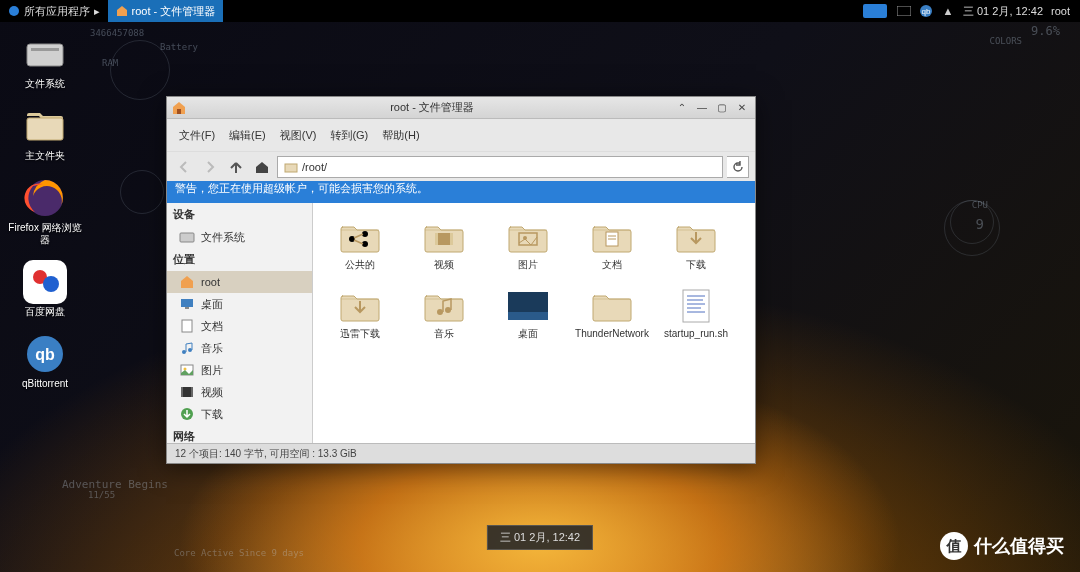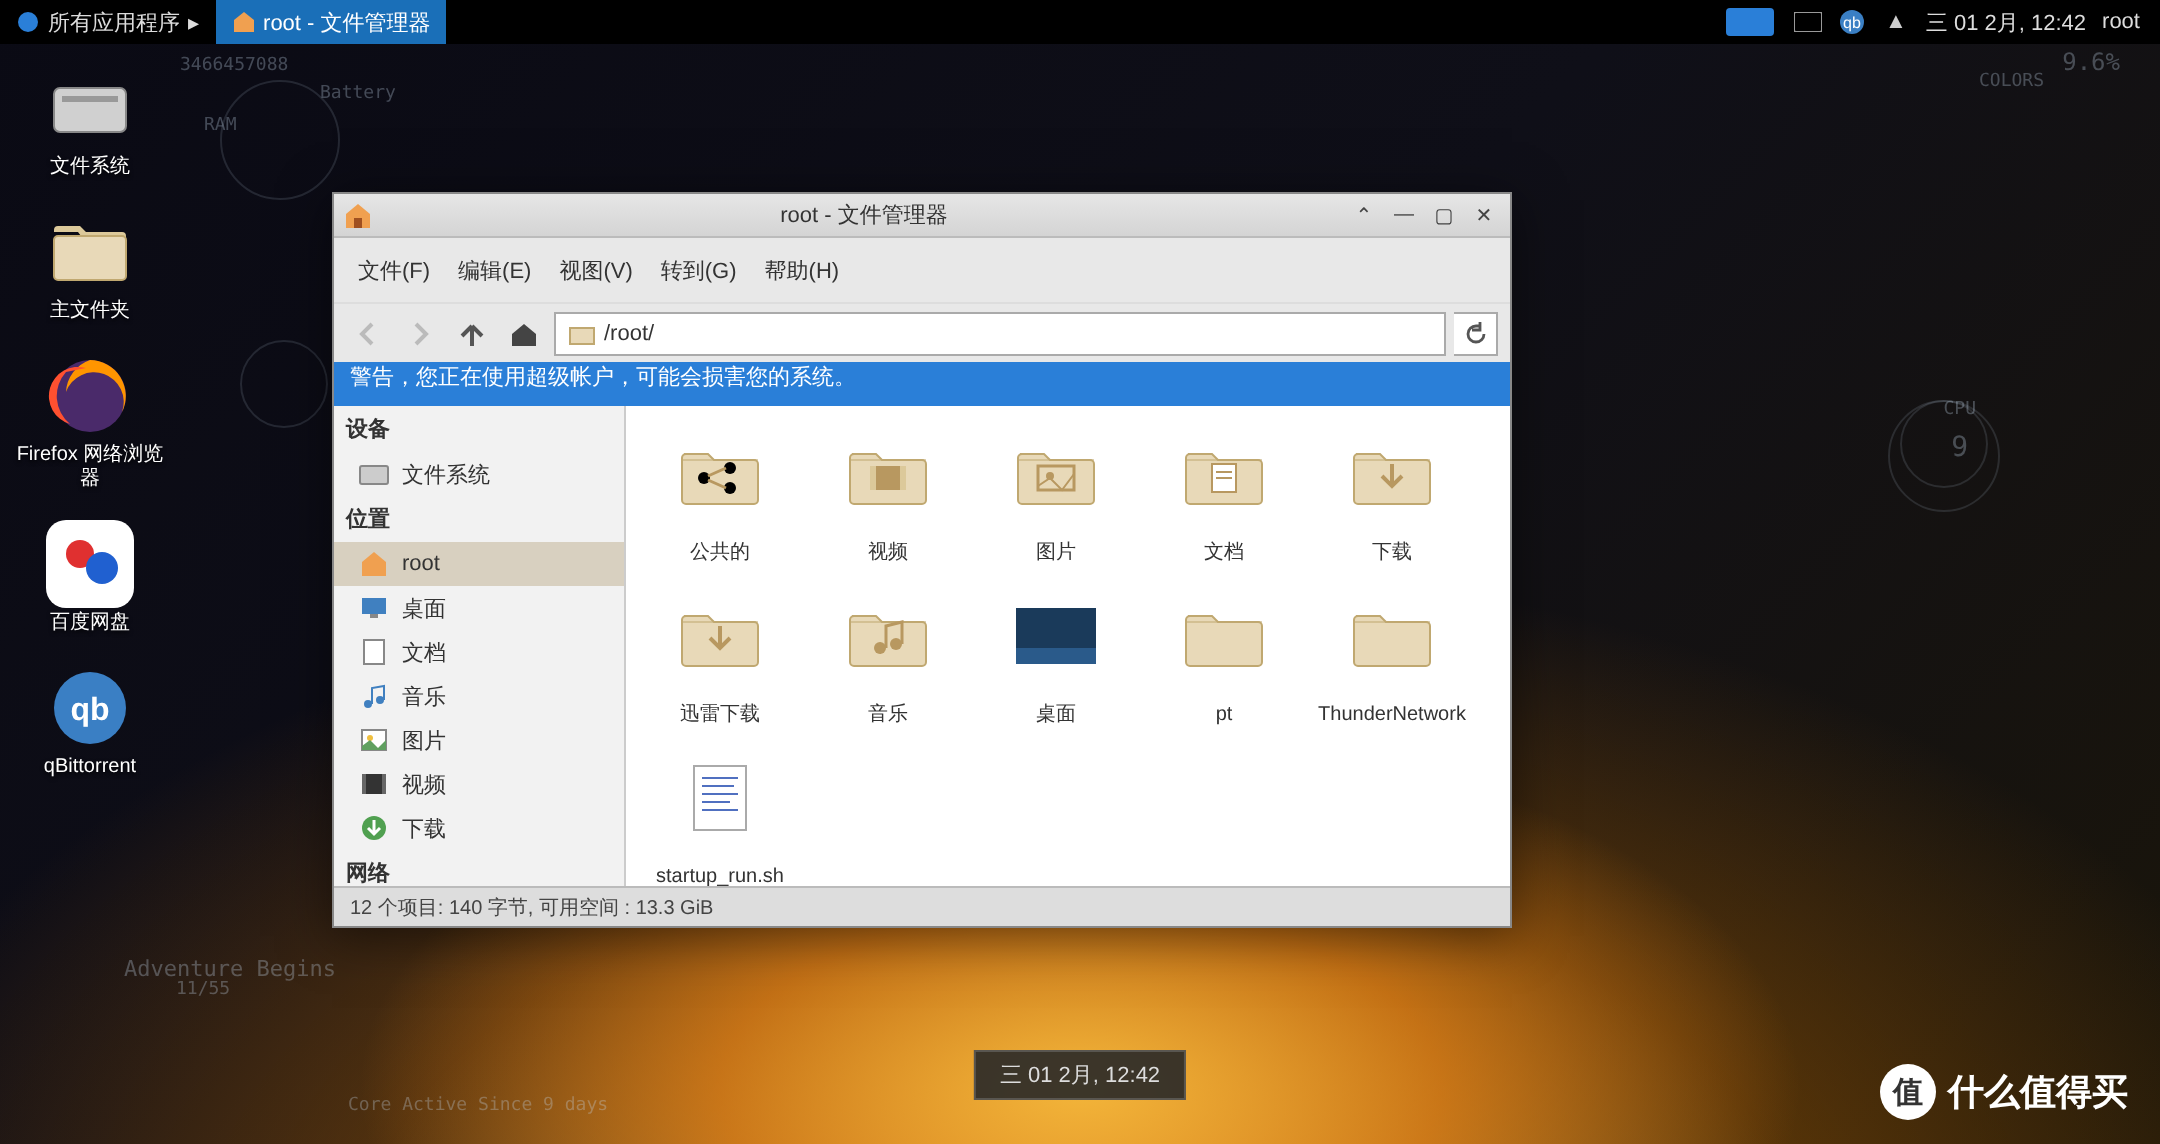--- a/index.html
+++ b/index.html
@@ -61,21 +61,21 @@
 
 .fm-body { flex:1; display:flex; overflow:hidden; }
 .sidebar { width:146px; background:#f2f2f2; border-right:1px solid #ccc; overflow-y:auto; font-size:11px; }
 .sb-header { padding:4px 6px; font-weight:bold; color:#333; font-size:11px; }
 .sb-item { padding:3px 6px 3px 12px; display:flex; align-items:center; gap:6px; cursor:pointer; color:#333; }
 .sb-item.selected { background:#d8d0c0; }
 .sb-icon { width:16px; height:16px; flex-shrink:0; }
 
 .file-area { flex:1; background:#fff; padding:10px 8px; overflow:auto; }
 .file-grid { display:flex; flex-wrap:wrap; gap:8px 6px; align-content:flex-start; }
-.file-item { width:78px; display:flex; flex-direction:column; align-items:center; gap:14px; cursor:pointer; padding:4px 2px; }
+.file-item { width:78px; display:flex; flex-direction:column; align-items:center; gap:2px; cursor:pointer; padding:4px 2px; }
 .file-icon { width:46px; height:40px; }
 .file-label { font-size:10px; text-align:center; color:#333; word-break:break-all; line-height:1.1; }
 
 .statusbar { height:20px; background:#ddd; border-top:1px solid #bbb; font-size:10px; color:#444; display:flex; align-items:center; padding:0 8px; }
 
 
 .bottom-clock { position:absolute; bottom:22px; left:50%; transform:translateX(-50%); background:rgba(40,40,40,0.9); color:#ddd; font-size:11px; padding:4px 12px; border:1px solid rgba(120,120,120,0.5); z-index:5; }
 
 
 .watermark { position:absolute; bottom:12px; right:16px; color:#fff; font-size:18px; font-weight:bold; z-index:200; display:flex; align-items:center; gap:6px; }
@@ -387,27 +387,20 @@
                 <rect x="3" y="6" width="40" height="28" fill="#1a3a5a"></rect>
                 <rect x="3" y="26" width="40" height="8" fill="#2a5a8a"></rect>
               </svg></div>
             <span class="file-label">桌面</span>
           </div>
           <div class="file-item">
             <div class="file-icon"><svg width="46" height="40" viewBox="0 0 46 40">
                 <path d="M5 10 h12 l3 3 h20 a2 2 0 0 1 2 2 v18 a2 2 0 0 1 -2 2 h-34 a2 2 0 0 1 -2 -2 v-21 a2 2 0 0 1 2 -2 z" fill="#e8d9b8" stroke="#c0a870"></path>
                 <path d="M4 13 h38" stroke="#c0a870" opacity="0.5"></path>
               </svg></div>
-            <span class="file-label">pt</span>
-          </div>
-          <div class="file-item">
-            <div class="file-icon"><svg width="46" height="40" viewBox="0 0 46 40">
-                <path d="M5 10 h12 l3 3 h20 a2 2 0 0 1 2 2 v18 a2 2 0 0 1 -2 2 h-34 a2 2 0 0 1 -2 -2 v-21 a2 2 0 0 1 2 -2 z" fill="#e8d9b8" stroke="#c0a870"></path>
-                <path d="M4 13 h38" stroke="#c0a870" opacity="0.5"></path>
-              </svg></div>
             <span class="file-label">ThunderNetwork</span>
           </div>
           <div class="file-item">
             <div class="file-icon"><svg width="46" height="40" viewBox="0 0 46 40">
                 <rect x="10" y="4" width="26" height="32" fill="#fff" stroke="#aaa"></rect>
                 <line x1="14" y1="10" x2="32" y2="10" stroke="#5070c0"></line>
                 <line x1="14" y1="14" x2="30" y2="14" stroke="#5070c0"></line>
                 <line x1="14" y1="18" x2="32" y2="18" stroke="#5070c0"></line>
                 <line x1="14" y1="22" x2="28" y2="22" stroke="#5070c0"></line>
                 <line x1="14" y1="26" x2="32" y2="26" stroke="#5070c0"></line>

